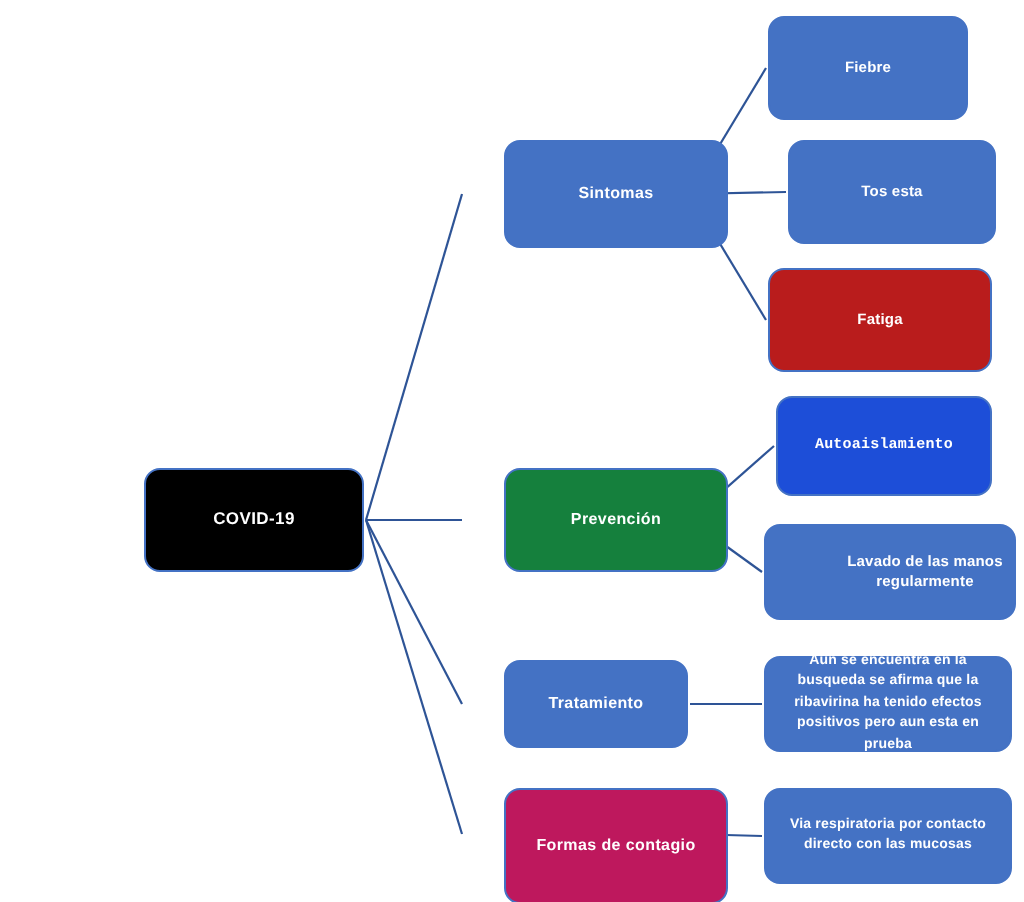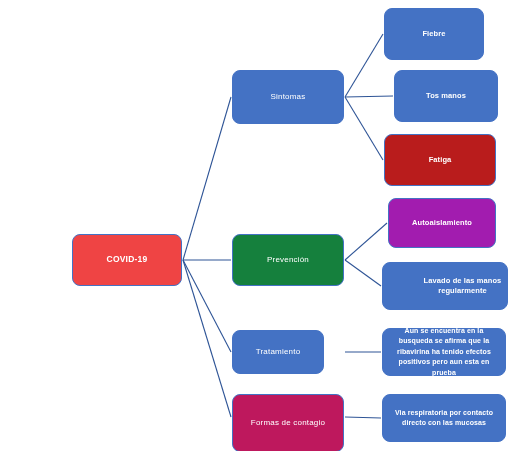--- a/index.html
+++ b/index.html
@@ -37,21 +37,21 @@
     line-height: 1.35;
     padding: 2px 5px;
     z-index: 2;
   }
   .node-label {
     display: block;
     width: 100%;
     white-space: pre-line;
   }
   .lvl1 { font-size: 8.5px; font-weight: 600; letter-spacing: .2px; }
-  .lvl2 { font-size: 8px;   font-weight: 400; letter-spacing: .2px; }
+  .lvl2 { font-size: 8px;   font-weight: 700; letter-spacing: .2px; margin-left: 20px; }
   .lvl3 { font-size: 7.5px; font-weight: 600; letter-spacing: .1px; }
   .lvl3.multiline { font-size: 7px; line-height: 1.5; }
 </style>
 </head>
 <body>
 
 <div id="canvas">
   <svg id="edges" viewBox="0 0 512 451" xmlns="http://www.w3.org/2000/svg">
       <line x1="183" y1="260" x2="231" y2="97" stroke="#2E5496" stroke-width="1.1"></line>
       <line x1="183" y1="260" x2="231" y2="260" stroke="#2E5496" stroke-width="1.1"></line>
@@ -59,39 +59,39 @@
       <line x1="183" y1="260" x2="231" y2="417" stroke="#2E5496" stroke-width="1.1"></line>
       <line x1="345" y1="97" x2="383" y2="34" stroke="#2E5496" stroke-width="1.1"></line>
       <line x1="345" y1="97" x2="393" y2="96" stroke="#2E5496" stroke-width="1.1"></line>
       <line x1="345" y1="97" x2="383" y2="160" stroke="#2E5496" stroke-width="1.1"></line>
       <line x1="345" y1="260" x2="387" y2="223" stroke="#2E5496" stroke-width="1.1"></line>
       <line x1="345" y1="260" x2="381" y2="286" stroke="#2E5496" stroke-width="1.1"></line>
       <line x1="345" y1="352" x2="381" y2="352" stroke="#2E5496" stroke-width="1.1"></line>
       <line x1="345" y1="417" x2="381" y2="418" stroke="#2E5496" stroke-width="1.1"></line>
     </svg>
   <div id="nodes">
-      <div class="node lvl1" style="left: 72px; top: 234px; width: 110px; height: 52px; background: #ef4444; border-color: rgb(68, 114, 196); color: rgb(255, 255, 255);">
+      <div class="node lvl1" style="left: 72px; top: 234px; width: 110px; height: 52px; background: #000000; border-color: rgb(68, 114, 196); color: rgb(255, 255, 255);">
         <span class="node-label">COVID-19</span>
       </div>
       <div class="node lvl2" style="left: 232px; top: 70px; width: 112px; height: 54px; background: rgb(68, 114, 196); border-color: rgb(68, 114, 196); color: rgb(255, 255, 255);">
         <span class="node-label">Sintomas</span>
       </div>
       <div class="node lvl3" style="left: 384px; top: 8px; width: 100px; height: 52px; background: rgb(68, 114, 196); border-color: rgb(68, 114, 196); color: rgb(255, 255, 255);">
         <span class="node-label">Fiebre</span>
       </div>
       <div class="node lvl3" style="left: 394px; top: 70px; width: 104px; height: 52px; background: rgb(68, 114, 196); border-color: rgb(68, 114, 196); color: rgb(255, 255, 255);">
-        <span class="node-label">Tos manos</span>
+        <span class="node-label">Tos esta</span>
       </div>
       <div class="node lvl3" style="left: 384px; top: 134px; width: 112px; height: 52px; background: #b91c1c; border-color: rgb(68, 114, 196); color: rgb(255, 255, 255);">
         <span class="node-label">Fatiga</span>
       </div>
       <div class="node lvl2" style="left: 232px; top: 234px; width: 112px; height: 52px; background: #15803d; border-color: rgb(68, 114, 196); color: rgb(255, 255, 255);">
         <span class="node-label">Prevención</span>
       </div>
-      <div class="node lvl3" style="left: 388px; top: 198px; width: 108px; height: 50px; background: #a21caf; border-color: rgb(68, 114, 196); color: rgb(255, 255, 255);">
+      <div class="node lvl3" style="left: 388px; top: 198px; width: 108px; height: 50px; background: #1d4ed8; border-color: rgb(68, 114, 196); color: rgb(255, 255, 255); font-family: Liberation Mono, monospace;">
         <span class="node-label">Autoaislamiento</span>
       </div>
       <div class="node lvl3" style="left: 382px; top: 262px; width: 126px; height: 48px; background: rgb(68, 114, 196); border-color: rgb(68, 114, 196); color: rgb(255, 255, 255); padding-left: 40px;">
         <span class="node-label">Lavado de las manos regularmente</span>
       </div>
       <div class="node lvl2" style="left: 232px; top: 330px; width: 92px; height: 44px; background: rgb(68, 114, 196); border-color: rgb(68, 114, 196); color: rgb(255, 255, 255);">
         <span class="node-label">Tratamiento</span>
       </div>
       <div class="node lvl3 multiline" style="left: 382px; top: 328px; width: 124px; height: 48px; background: rgb(68, 114, 196); border-color: rgb(68, 114, 196); color: rgb(255, 255, 255);">
         <span class="node-label">Aun se encuentra en la busqueda se afirma que la ribavirina ha tenido efectos positivos pero aun esta en prueba</span>

